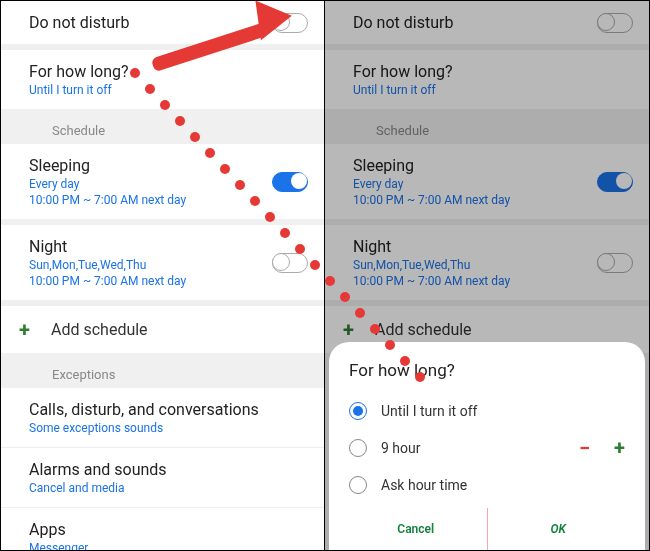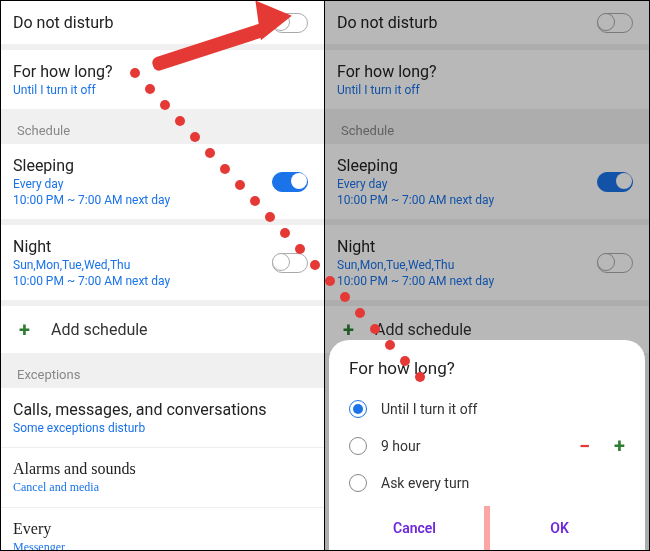--- a/index.html
+++ b/index.html
@@ -1,45 +1,45 @@
 <!DOCTYPE html>
 <html><head>
 <meta charset="utf-8">
 <style>
   * { box-sizing: border-box; margin: 0; padding: 0; }
   html, body { width: 650px; height: 551px; overflow: hidden; font-family: -apple-system, Roboto, Arial, sans-serif; }
   body { background: #000; position: relative; }
   .frame { width: 648px; height: 549px; background: #fff; position: absolute; top: 1px; left: 1px; display: flex; }
   .pane { width: 50%; height: 100%; background: #f0f0f0; position: relative; overflow: hidden; }
   .pane.left { border-right: 1px solid #000; }
-  .row { background: #fff; padding: 12px 12px; position: relative; }
-  .row + .row-sep { border-top: 1px solid #eee; font-family: Liberation Serif, serif; }
+  .row { background: #fff; padding: 12px 28px; position: relative; }
+  .row + .row-sep { border-top: 1px solid #eee; }
   .title { font-size: 16px; color: #222; }
   .sub { font-size: 12px; color: #1a73e8; margin-top: 2px; }
-  .section { padding: 14px 16px 6px; font-size: 13px; color: #888; background: #f0f0f0; }
+  .section { padding: 14px 16px 6px; font-size: 13px; color: #888; background: #f0f0f0; margin-left: 35px; }
   .toggle { position: absolute; right: 16px; top: 50%; transform: translateY(-50%); width: 36px; height: 20px; border-radius: 10px; }
   .toggle.off { background: #fff; border: 1.5px solid #aaa; }
   .toggle.off::after { content:""; position:absolute; width:16px; height:16px; border-radius:50%; background:#fff; border:1.5px solid #aaa; left:-1px; top:-1px; }
   .toggle.on { background: #1a73e8; border: 1.5px solid #1a73e8; }
   .toggle.on::after { content:""; position:absolute; width:16px; height:16px; border-radius:50%; background:#fff; right:0; top:0; }
   .addsched { background:#fff; padding: 14px 16px 14px 50px; position:relative; font-size:16px; color:#333; }
   .plus { position:absolute; left:18px; top:50%; transform:translateY(-50%); color:#2e7d32; font-size:20px; font-weight:bold; }
   .gap { height: 6px; background:#f0f0f0; }
   .overlay { position:absolute; inset:0; background:rgba(0,0,0,0.28); }
   .sheet { position:absolute; left:4px; right:4px; bottom:0; background:#fff; border-radius:20px 20px 0 0; padding: 18px 16px 0; }
   .sheet-title { font-size:17px; color:#222; margin-bottom:14px; padding-left:4px; }
   .opt { display:flex; align-items:center; padding:8px 4px; font-size:14px; color:#333; }
   .radio { width:18px; height:18px; border:1.5px solid #888; border-radius:50%; margin-right:14px; position:relative; flex:none; }
   .radio.sel { border-color:#1a73e8; }
   .radio.sel::after { content:""; position:absolute; inset:3px; border-radius:50%; background:#1a73e8; }
   .stepper { margin-left:auto; display:flex; gap:24px; font-size:20px; font-weight:bold; }
   .stepper .minus { color:#e53935; } .stepper .plusx { color:#2e7d32; }
   .btns { display:flex; border-top:0; margin-top:6px; }
-  .btn { flex:1; text-align:center; padding:14px 0; color:#6d28d9; font-size:14px; font-weight:600; }
-  .btn + .btn { border-left:6px solid #fca5a5; }
+  .btn { flex:1; text-align:center; padding:14px 0; color:#15803d; font-size:12px; font-weight:600; }
+  .btn + .btn { border-left:1px solid #fca5a5;font-style:italic; }
   
   .arrow { position:absolute; z-index:50; }
   .shaft { position:absolute; width:120px; height:14px; background:#e53935; border-radius:6px; left:150px; top:40px; transform:rotate(-18deg); }
   .head { position:absolute; left:258px; top:-2px; width:0; height:0; border-left:34px solid #e53935; border-top:20px solid transparent; border-bottom:20px solid transparent; transform:rotate(-8deg); }
   .trail { position:absolute; left:130px; top:68px; width:320px; height:320px; }
   .dot { position:absolute; width:10px; height:10px; background:#e53935; border-radius:50%; }
 </style>
 </head>
 <body>
 
@@ -69,29 +69,29 @@
       <div class="sub">10:00 PM ~ 7:00 AM next day</div>
       <div class="toggle off"></div>
     </div>
     <div class="gap"></div>
     <div class="addsched">
       <span class="plus">+</span>
       <span>Add schedule</span>
     </div>
     <div class="section">Exceptions</div>
     <div class="row">
-      <div class="title">Calls, messages, and conversations</div>
-      <div class="sub">Some exceptions disturb</div>
+      <div class="title">Calls, disturb, and conversations</div>
+      <div class="sub">Some exceptions sounds</div>
     </div>
     <div class="row row-sep">
       <div class="title">Alarms and sounds</div>
       <div class="sub">Cancel and media</div>
     </div>
     <div class="row row-sep">
-      <div class="title">Every</div>
+      <div class="title">Apps</div>
       <div class="sub">Messenger</div>
     </div>
 
   </div>
 
   <div class="pane">
     <div class="row">
       <div class="title">Do not disturb</div>
       <div class="toggle off"></div>
     </div>
@@ -131,21 +131,21 @@
       <div class="opt">
         <span class="radio"></span>
         <span>9 hour</span>
         <span class="stepper">
           <span class="minus">−</span>
           <span class="plusx">+</span>
         </span>
       </div>
       <div class="opt">
         <span class="radio"></span>
-        <span>Ask every turn</span>
+        <span>Ask hour time</span>
       </div>
       <div class="btns">
         <div class="btn">Cancel</div>
         <div class="btn">OK</div>
       </div>
     </div>
   </div>
 </div>
 
 <div class="arrow">

